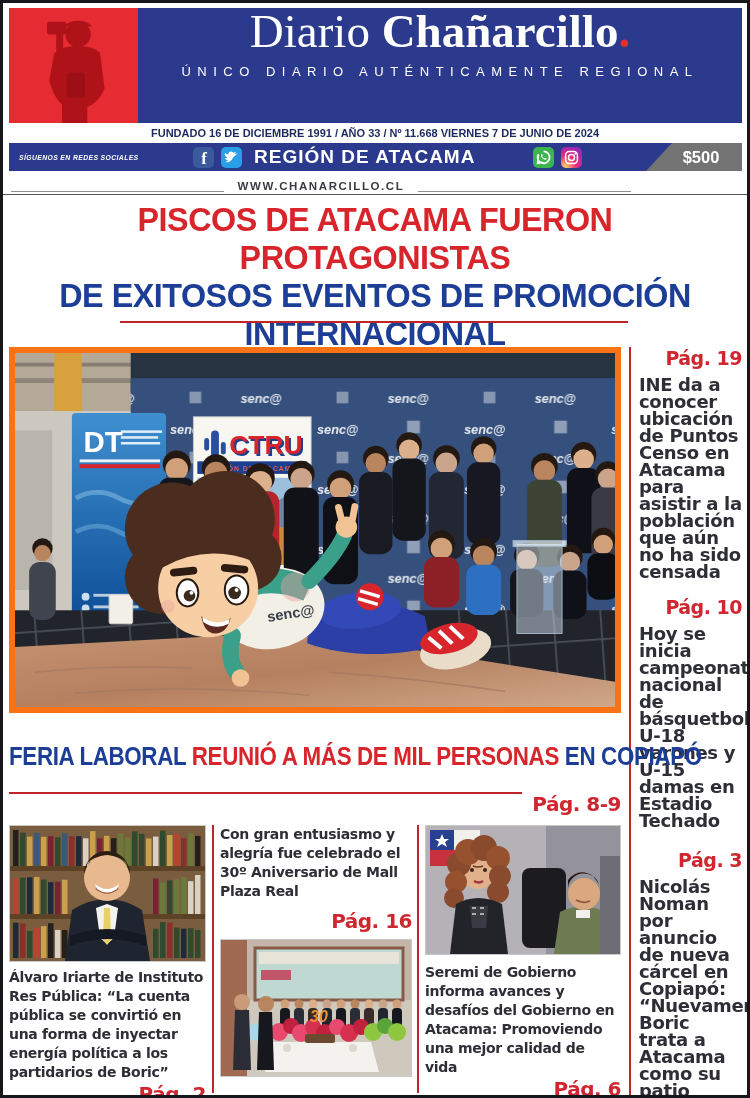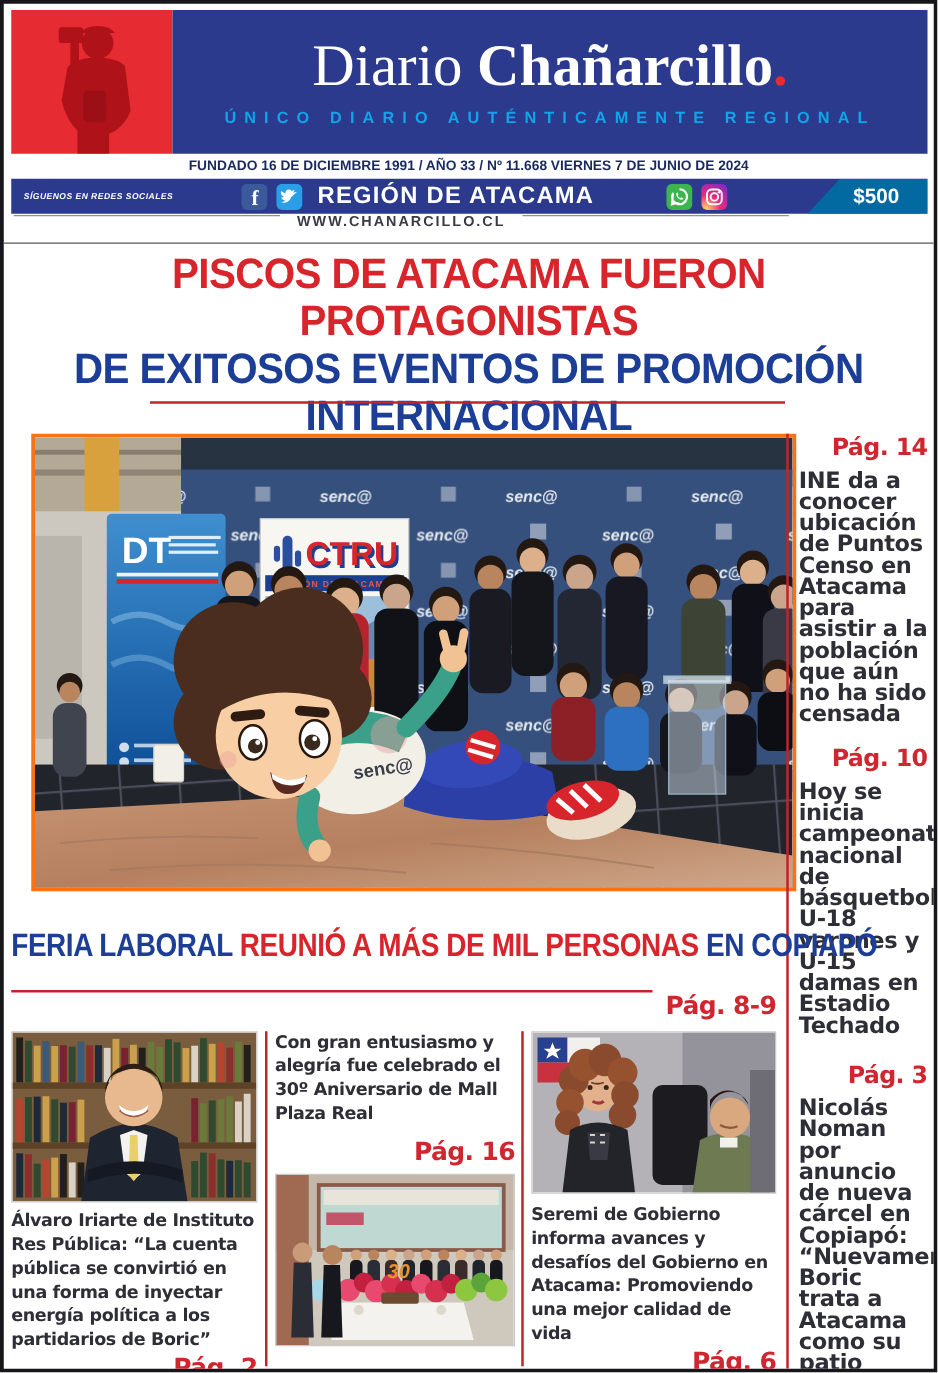--- a/index.html
+++ b/index.html
@@ -2,51 +2,51 @@
 <html><head>
 <meta charset="utf-8">
 <style>
   html,body{margin:0;padding:0;background:#fff;}
   .page{position:relative;width:750px;height:1098px;background:#fff;border:3px solid #16161b;
         box-sizing:border-box;overflow:hidden;font-family:"Liberation Sans",sans-serif;}
   
   .logo-box{position:absolute;left:6px;top:5px;width:129px;height:115px;background:#e62b33;}
   .logo-box svg{width:100%;height:100%;display:block;}
   .masthead{position:absolute;left:135px;top:5px;width:604px;height:115px;background:#2b3a8c;
-            display:flex;flex-direction:column;align-items:center;justify-content:center;}
+            display:flex;flex-direction:column;align-items:center;}
   .mast-title{color:#fff;font-family:"Liberation Serif",serif;font-size:47px;line-height:1;white-space:nowrap;}
   .mast-title .light{font-weight:400;}
   .mast-title .bold{font-weight:700;}
   .mast-title .dot{color:#e62b33;font-weight:700;}
-  .mast-tagline{margin-top:9px;color:#0ea5e9;font-size:13px;font-weight:700;letter-spacing:6.5px;white-space:nowrap;}
+  .mast-tagline{margin-top:9px;color:#ffffff;font-size:13px;font-weight:400;letter-spacing:6.5px;white-space:nowrap;}
   .dateline{position:absolute;left:0;top:121px;width:744px;height:18px;text-align:center;
             font-size:11px;font-weight:700;color:#1a2a5e;line-height:18px;}
   
   .social-bar{position:absolute;left:6px;top:140px;width:733px;height:28px;background:#2b3a8c;
               display:flex;align-items:center;}
   .follow{margin-left:10px;width:128px;color:#fff;font-size:6.8px;font-weight:700;font-style:italic;letter-spacing:.4px;}
   .soc-icons{display:flex;gap:7px;align-items:center;margin-left:46px;}
   .soc-icons svg{display:block;}
   .region{color:#fff;font-size:19px;font-weight:700;letter-spacing:1px;margin:0 12px;white-space:nowrap;}
-  .price-flag{position:absolute;right:0;top:0;height:28px;width:96px;background:#0369a1;
+  .price-flag{position:absolute;right:0;top:0;height:28px;width:96px;background:#737373;
               clip-path:polygon(26px 0,100% 0,100% 100%,0 100%);display:flex;align-items:center;justify-content:center;}
   .price-flag span{color:#fff;font-weight:700;font-size:16.5px;padding-left:14px;}
   
-  .website-row{position:absolute;left:0;top:169px;width:636px;height:20px;display:flex;align-items:flex-start;padding:0 8px;box-sizing:border-box;}
+  .website-row{position:absolute;left:0;top:169px;width:636px;height:20px;display:flex;align-items:flex-end;padding:0 8px;box-sizing:border-box;}
   .website-row .rule{flex:1;height:0;border-top:1.6px solid #8f8f98;}
   .website-row .url{margin:0 14px;font-size:11.5px;font-weight:700;letter-spacing:1.6px;color:#3a3a44;}
   .top-divider{position:absolute;left:0;top:191px;width:744px;height:0;border-top:1.5px solid #55555e;}
   
   .lead{position:absolute;left:0;top:197px;width:744px;text-align:center;font-weight:700;
         font-size:34px;line-height:38px;letter-spacing:-.5px;transform:scaleX(.95);transform-origin:50% 0;}
   .lead .red{color:#d8252c;}
   .lead .blue{color:#1d3e96;}
   .lead-underline{position:absolute;left:117px;top:318px;width:508px;height:0;border-top:2.5px solid #c0242b;}
   
-  .main-photo{position:absolute;left:6px;top:344px;width:612px;height:366px;border:3px solid #f97316;box-sizing:border-box;margin-left:16px;}
+  .main-photo{position:absolute;left:6px;top:344px;width:612px;height:366px;border:6px solid #f97316;box-sizing:border-box;}
   .main-photo svg{width:100%;height:100%;display:block;}
   
   .sidebar{position:absolute;left:626px;top:344px;width:113px;height:748px;border-left:2.5px solid #c0242b;
            padding-left:8px;box-sizing:border-box;display:flex;flex-direction:column;}
   .pg{color:#cf2630;font-weight:700;font-size:19px;text-align:right;font-family:"DejaVu Sans",sans-serif;letter-spacing:-.5px;}
   .sb-text{margin-top:7px;font-family:"DejaVu Sans",sans-serif;font-weight:700;font-size:18px;
            line-height:17px;color:#2e2e36;letter-spacing:-.3px;}
   .qr-wrap{margin-top:12px;}
   .qr-wrap svg{width:88px;height:88px;display:block;margin:0 auto;}
   .qr-caption{margin-top:12px;color:#cf2630;font-weight:700;font-size:12.5px;line-height:15px;
@@ -314,21 +314,21 @@
         <circle cx="224" cy="248" r="6.5" fill="#3a2a1e"></circle>
           <circle cx="226" cy="245" r="2" fill="#fff"></circle>
         <path d="M190,272 q14,14 30,2 q-4,16 -16,16 q-11,0 -14,-18 Z" fill="#5a2a20"></path>
         <path d="M191,273 q14,10 28,2 l-1,5 q-13,7 -26,-2 Z" fill="#fff"></path>
         <circle cx="156" cy="262" r="7" fill="#e8a0a0" opacity=".4"></circle>
       </g>
     </svg>
   </div>
 
   <div class="sidebar">
-    <div class="pg">Pág. 14</div>
+    <div class="pg">Pág. 19</div>
     <div class="sb-text">INE da a conocer ubicación de Puntos Censo en Atacama para asistir a la población que aún no ha sido censada</div>
     <div class="pg" style="margin-top:16px">Pág. 10</div>
     <div class="sb-text">Hoy se inicia campeonato nacional de básquetbol U-18 varones y U-15 damas en Estadio Techado</div>
     <div class="pg" style="margin-top:20px">Pág. 3</div>
     <div class="sb-text">Nicolás Noman por anuncio de nueva cárcel en Copiapó: “Nuevamente Boric trata a Atacama como su patio trasero, van a traer presos de todo Chile”</div>
     <div class="qr-wrap">
         <svg id="qr" viewBox="0 0 25 25" shape-rendering="crispEdges">
           <rect x="0" y="0" width="25" height="25" fill="#fff"></rect>
           <rect x="8" y="0" width="1" height="1" fill="#17171c"></rect>
           <rect x="10" y="0" width="1" height="1" fill="#17171c"></rect>

